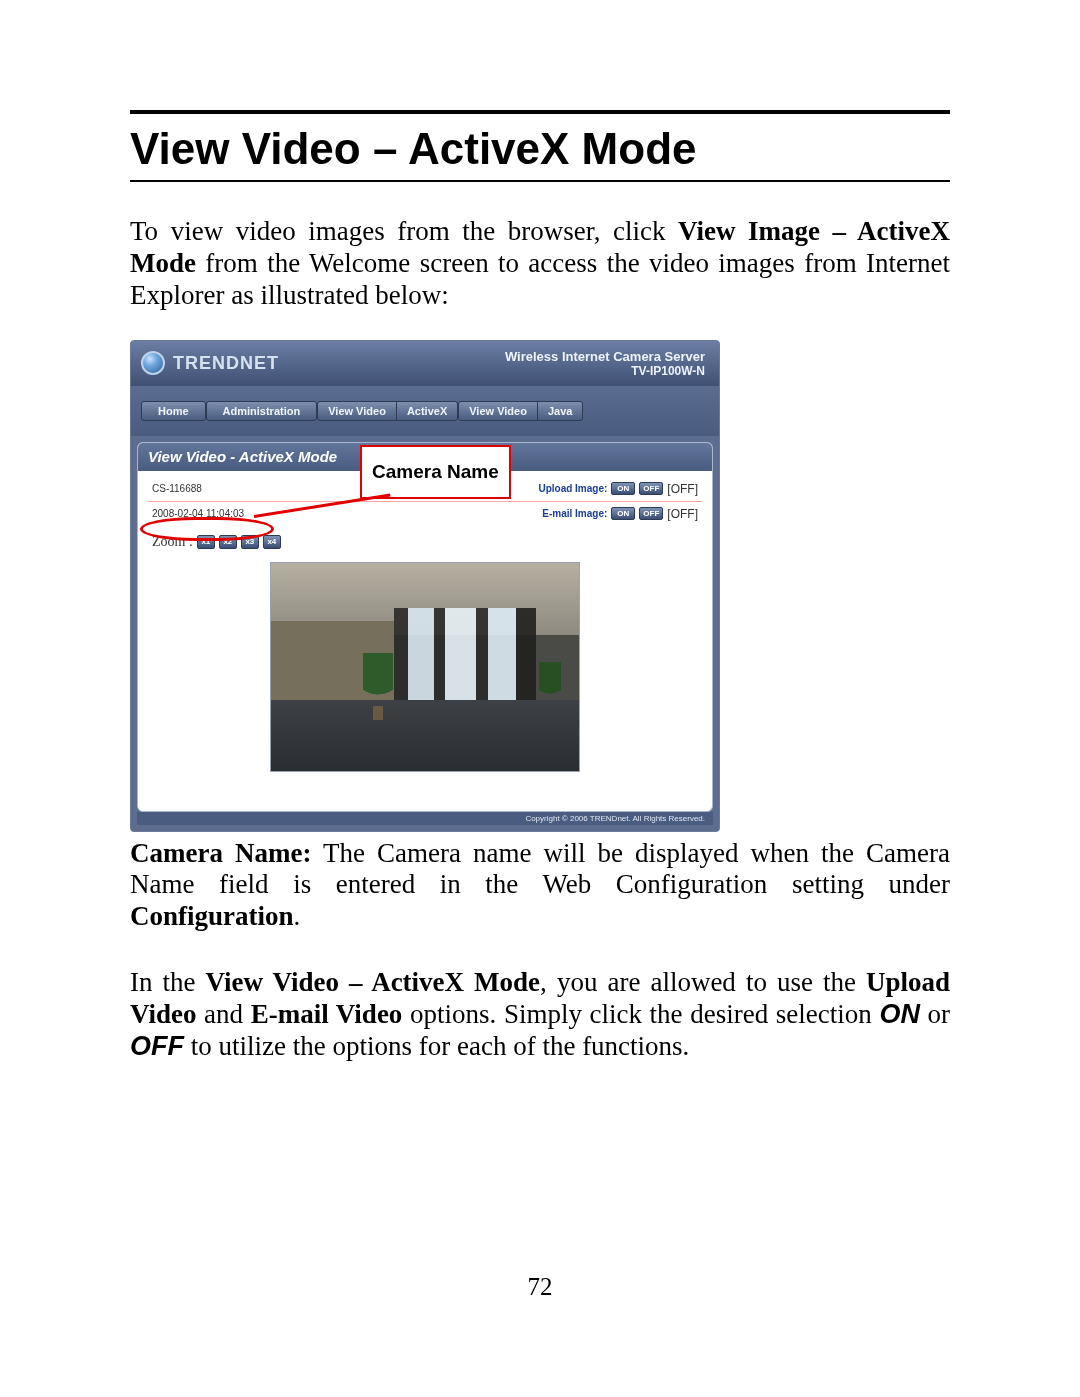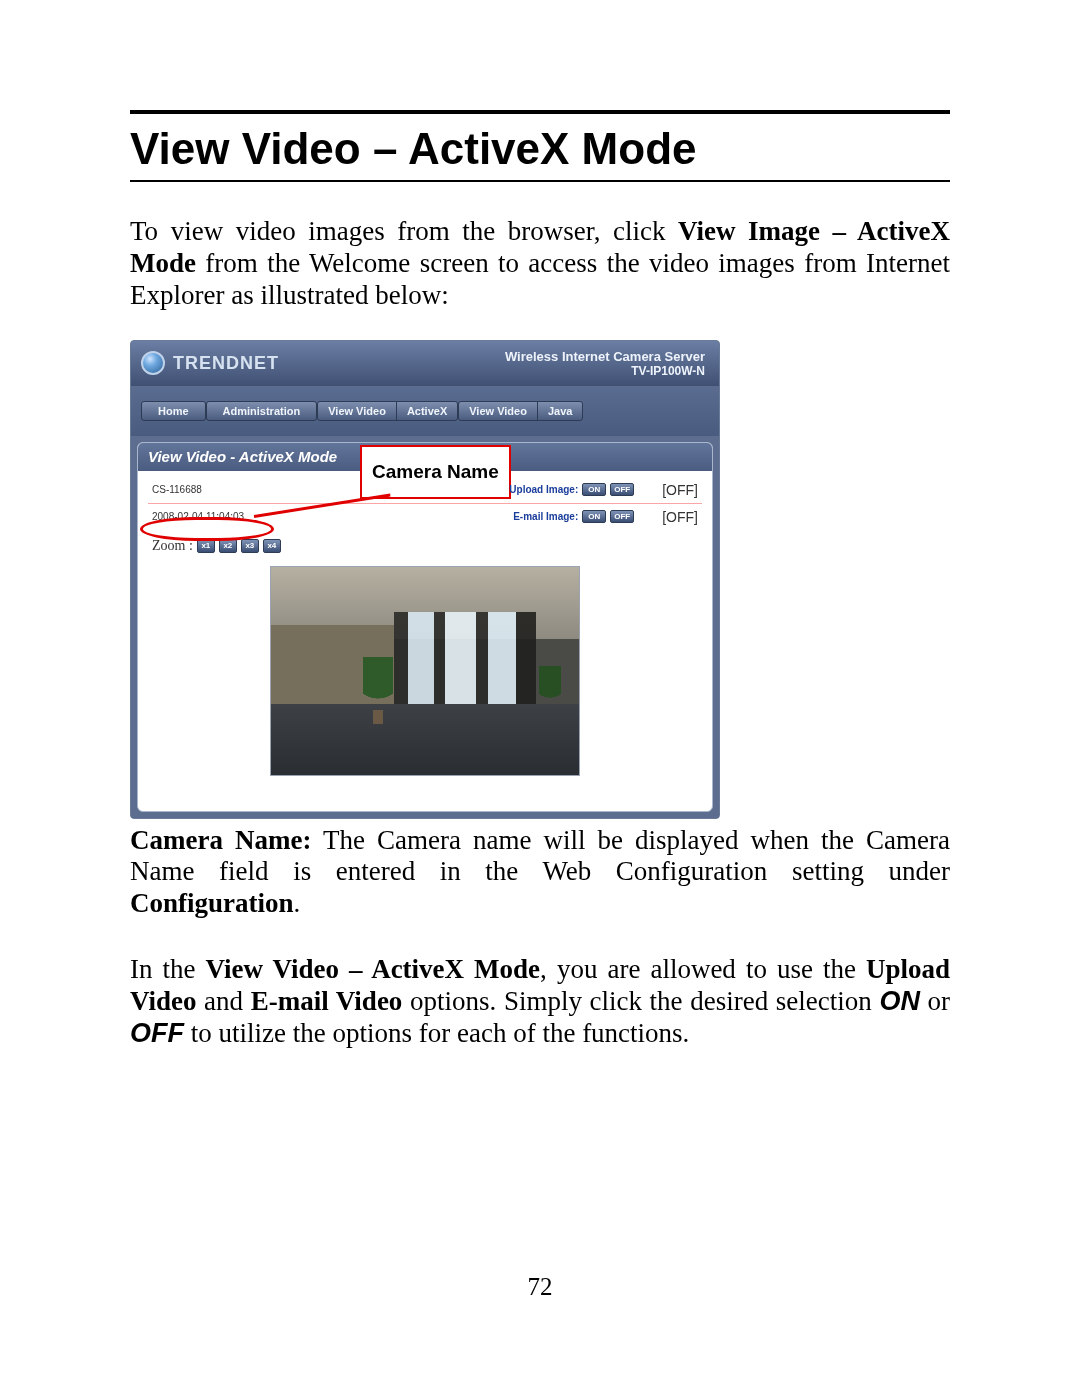--- a/index.html
+++ b/index.html
@@ -139,21 +139,21 @@
     min-width: 24px;
     text-align: center;
     font-size: 8px;
     font-weight: 700;
     color: #fff;
     background: linear-gradient(#7f93b6, #3a4e74);
     border: 1px solid #2e3b54;
     border-radius: 2px;
     padding: 1px 3px;
   }
-  .state { font-size: 14px; color: #333; margin-left: 24px; }
+  .state { font-size: 12px; color: #333; }
   .zoom-row { padding: 8px 4px 6px 4px; display: flex; align-items: center; gap: 4px; }
   .zoom-lbl { font-size: 14px; color: #333; font-family: Liberation Serif, serif; }
   .zbtn { width: 18px; height: 14px; font-size: 8px; color:#fff; font-weight:700; display:inline-flex; align-items:center; justify-content:center; background: linear-gradient(#7f93b6,#3a4e74); border:1px solid #2e3b54; border-radius:2px; }
 
   .video-area {
     margin: 6px auto 0 auto;
     width: 310px; height: 210px;
     background: #4a4a46;
     position: relative;
     overflow: hidden;
@@ -278,20 +278,21 @@
           <div class="video-area">
             <div class="ceiling"></div>
             <div class="wall-left"></div>
             <div class="doors"></div>
             <div class="floor"></div>
             <div class="plant1"></div>
             <div class="plant2"></div>
           </div>
         </div>
       </div>
+      <div class="copyright-bar">Copyright © 2006 TRENDnet. All Rights Reserved.</div>
     </div>
   </div>
 
   <p class="body" style="margin-top:6px">
     <span class="b">Camera Name:</span><span> The Camera name will be displayed when the Camera Name field is entered in the Web Configuration setting under </span><span class="b">Configuration</span><span>.</span>
   </p>
 
   <p class="body">
     <span>In the </span><span class="b">View Video – ActiveX Mode</span><span>, you are allowed to use the </span><span class="b">Upload Video</span><span> and </span><span class="b">E-mail Video</span><span> options.  Simply click the desired selection </span><span class="bi">ON</span><span> or </span><span class="bi">OFF</span><span> to utilize the options for each of the functions.</span>
   </p>

